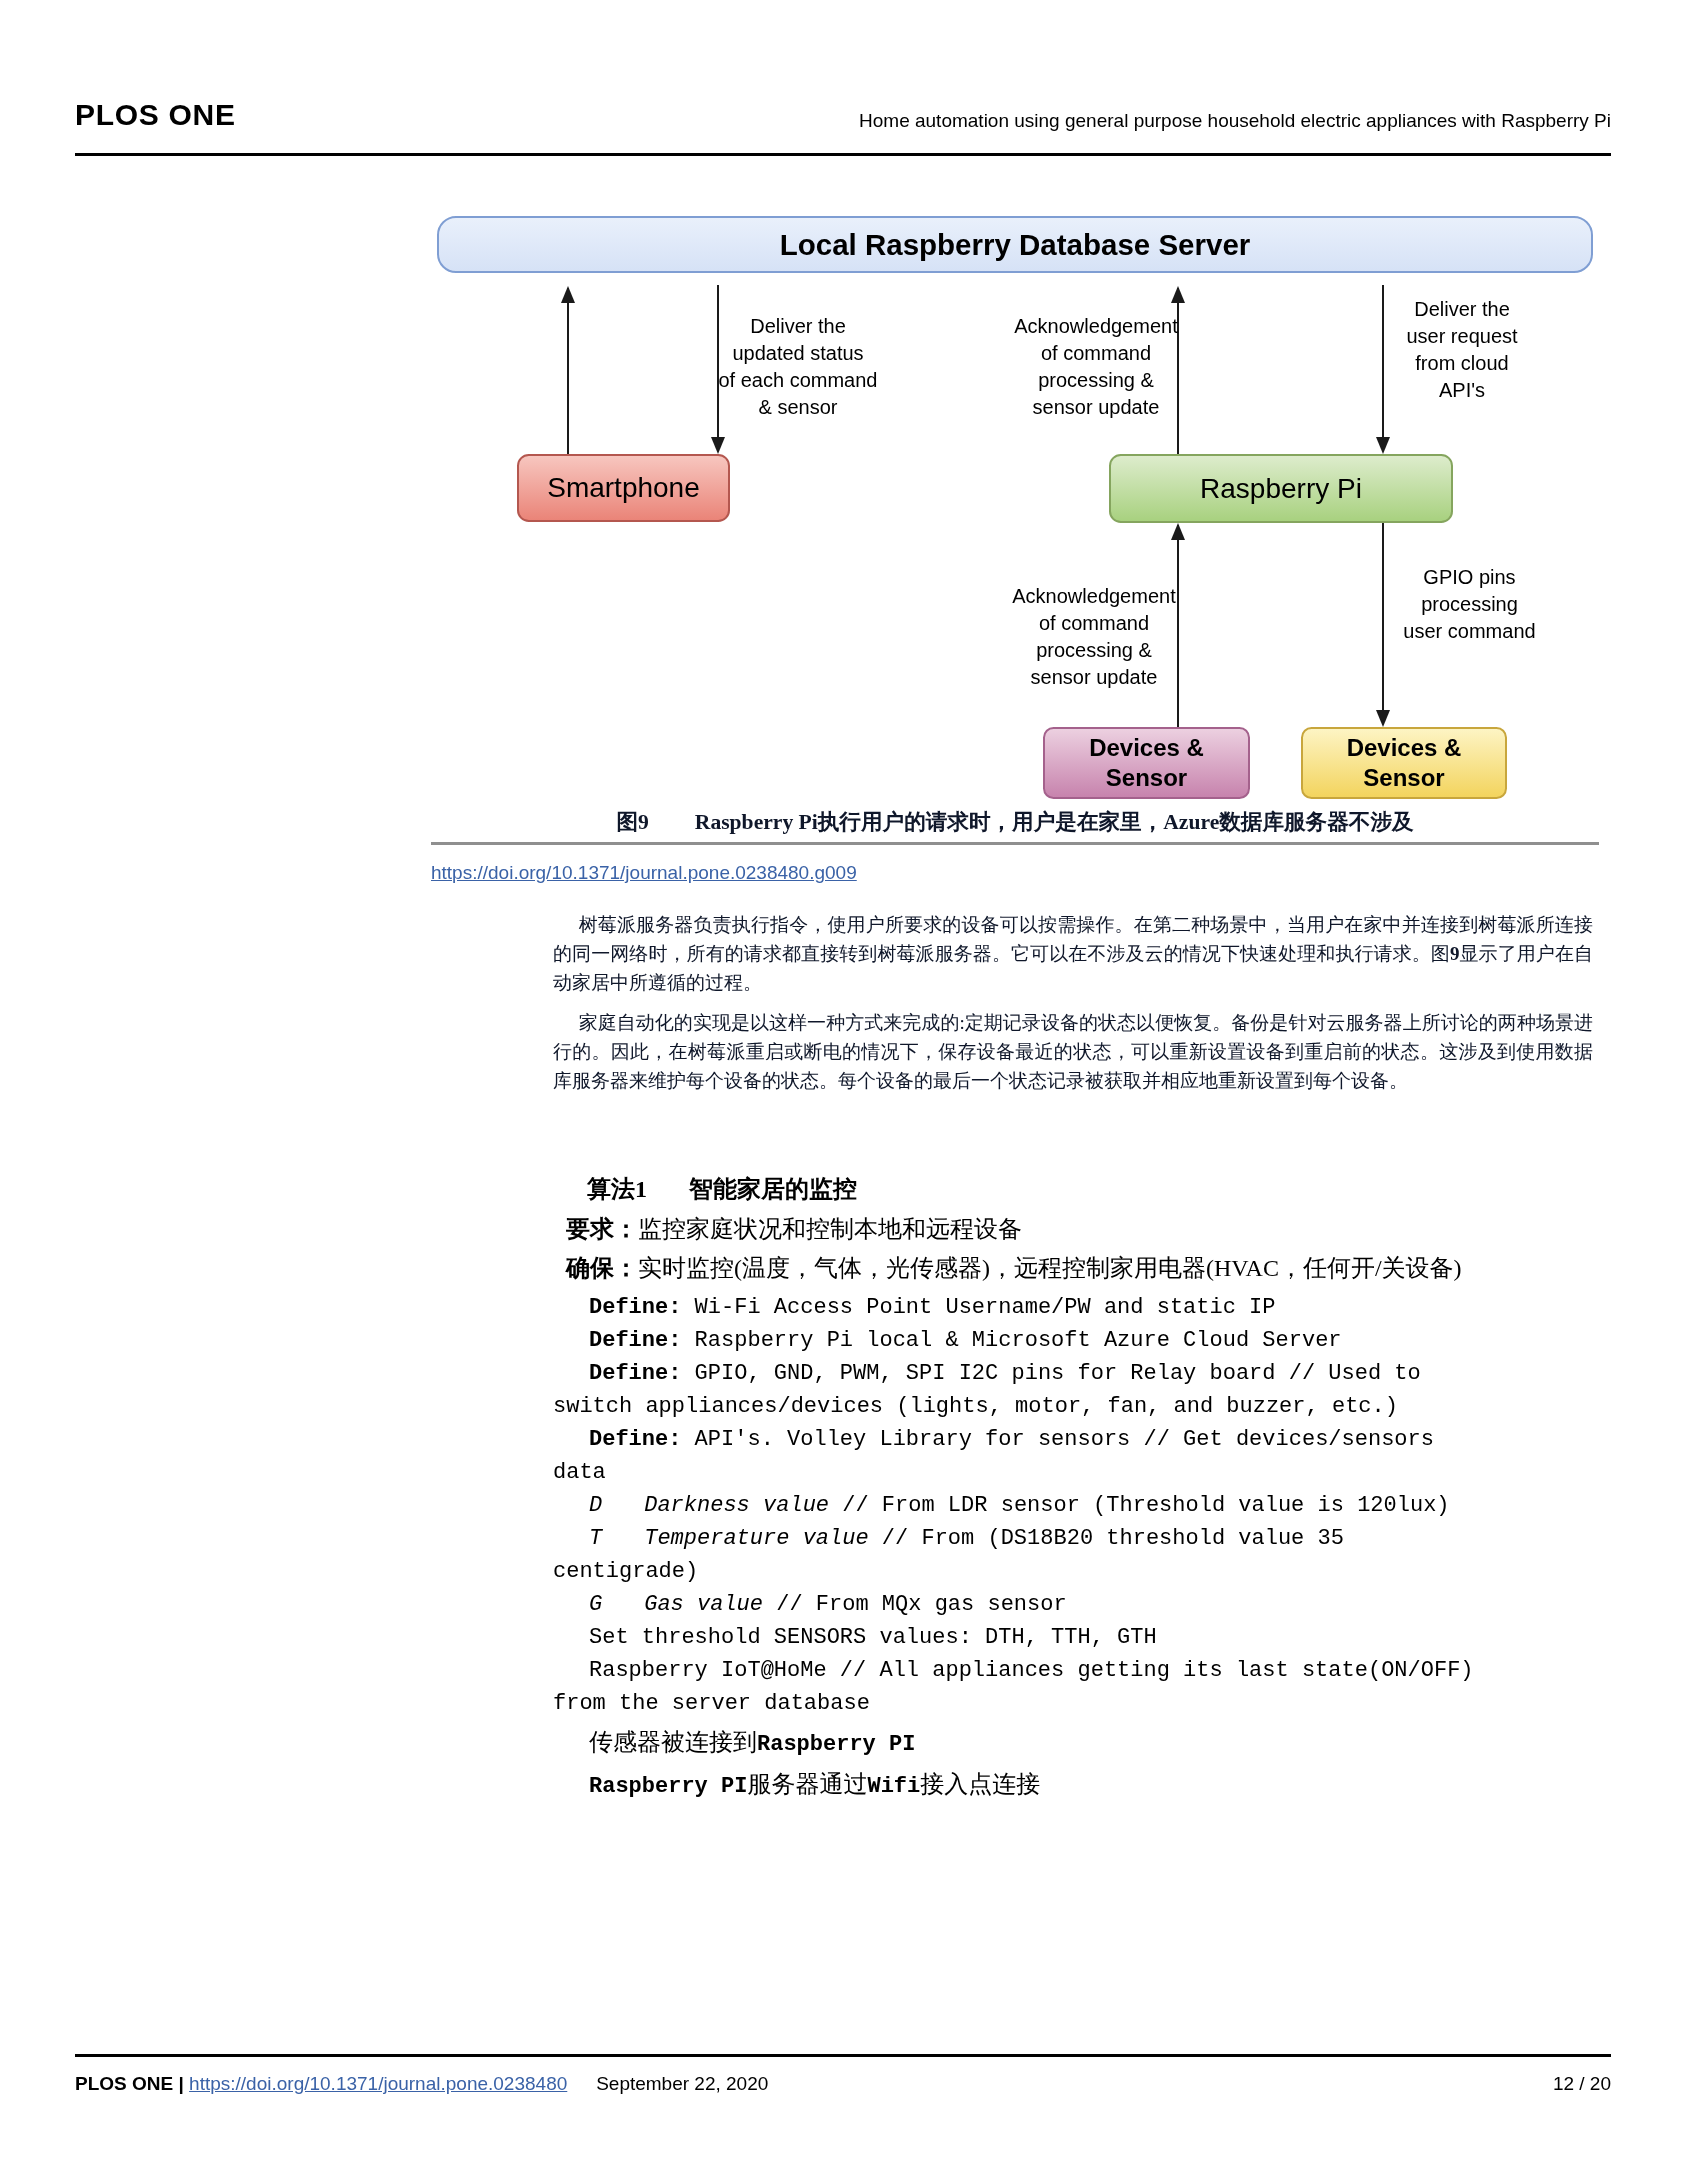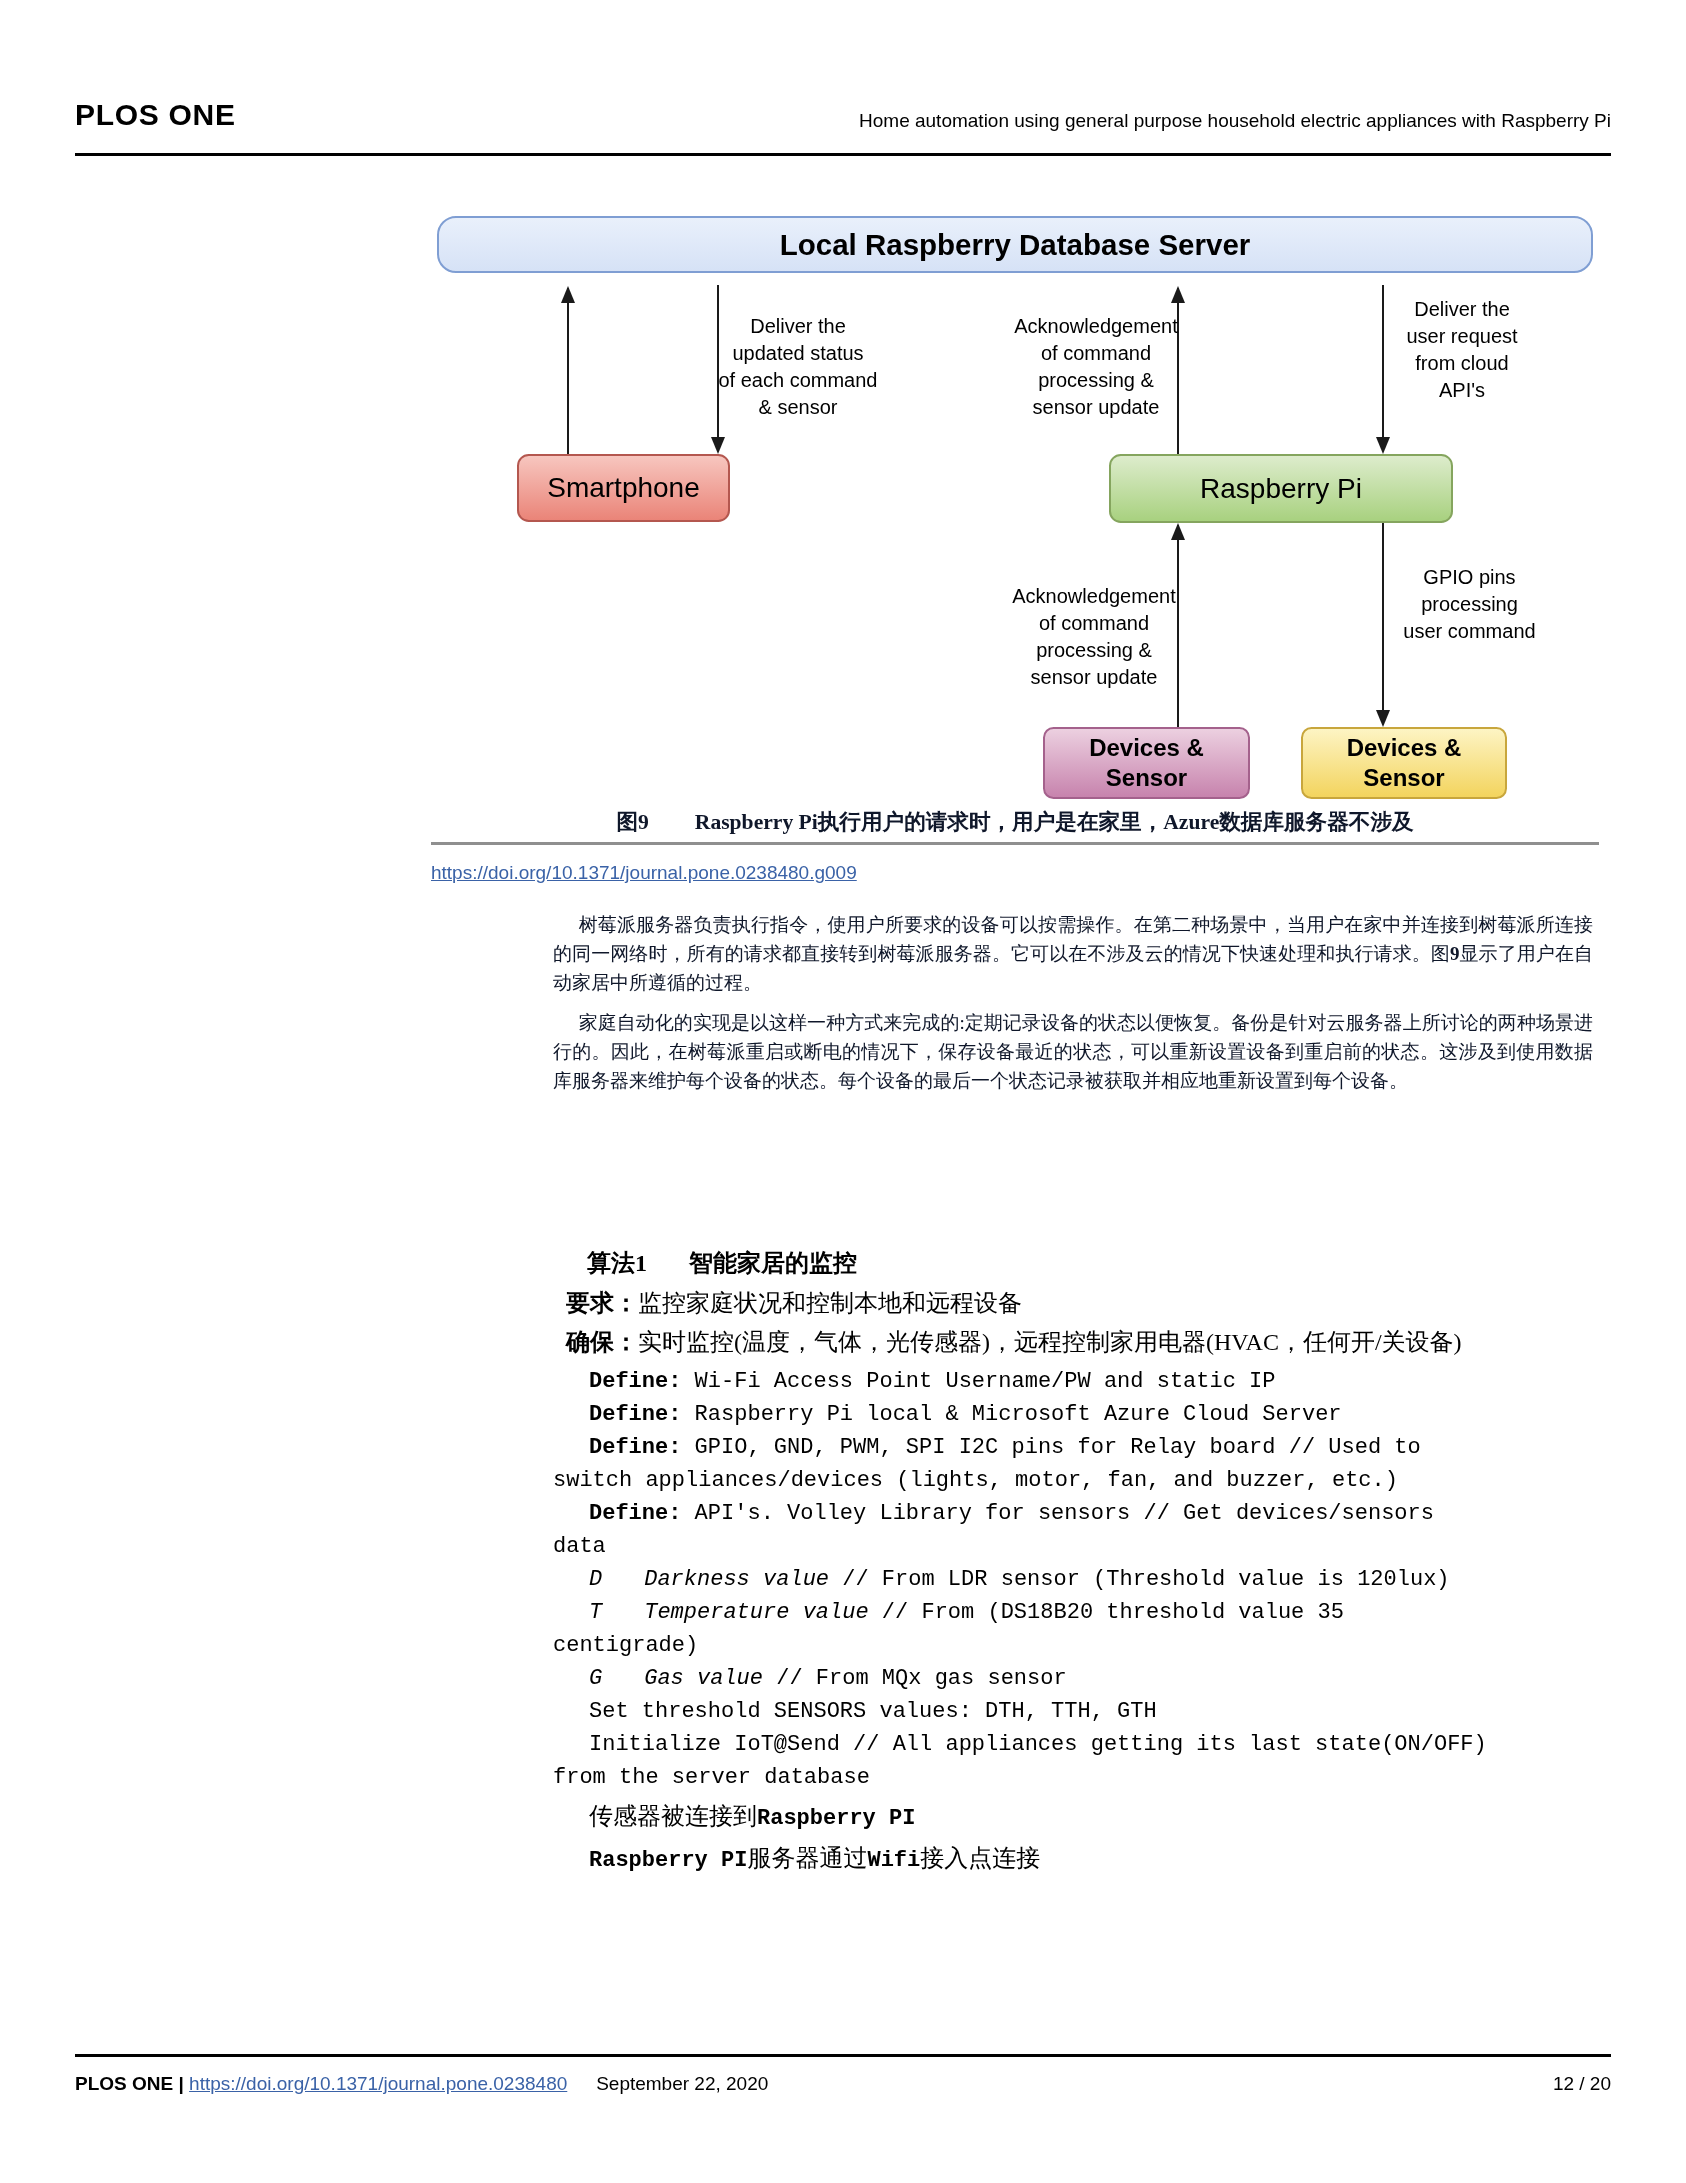--- a/index.html
+++ b/index.html
@@ -48,21 +48,21 @@
   .doi-line{left:431px;top:862px;font-size:19px;}
 
   
   .body-text{left:553px;top:910px;width:1040px;font-family:"Liberation Serif",serif;
         font-size:19px;line-height:29px;text-align:justify;color:#0f172a;}
   .body-text p{margin:0;text-indent:1.35em;}
   .body-text p + p{margin-top:10.5px;}
   .figref{font-weight:bold;}
 
   
-  .algo{left:553px;top:1248px;width:1048px;color:#000;}
+  .algo{left:553px;top:1174px;width:1048px;color:#000;}
   .algo-line{line-height:31px;white-space:nowrap;}
   .serif{font-family:"Liberation Serif",serif;font-size:24px;}
   .serif-b{font-family:"Liberation Serif",serif;font-size:24px;font-weight:bold;}
   .mono{font-family:"Liberation Mono","DejaVu Sans Mono",monospace;font-size:22px;}
   .mono-b{font-family:"Liberation Mono","DejaVu Sans Mono",monospace;font-size:22px;font-weight:bold;}
   .mono-i{font-family:"Liberation Mono","DejaVu Sans Mono",monospace;font-size:22px;font-style:italic;}
   .ind1{margin-left:36px;}
   .ind-head{margin-left:34px;margin-bottom:5.2px;}
   .ind-req{margin-left:13px;margin-bottom:3.9px;}
   .vgap{display:inline-block;width:42px;}
@@ -161,21 +161,21 @@
     <div class="algo-line ind1"><span class="mono-b">Define:</span><span class="mono"> Raspberry Pi local &amp; Microsoft Azure Cloud Server</span></div>
     <div class="algo-line ind1"><span class="mono-b">Define:</span><span class="mono"> GPIO, GND, PWM, SPI I2C pins for Relay board // Used to</span></div>
     <div class="algo-line"><span class="mono">switch appliances/devices (lights, motor, fan, and buzzer, etc.)</span></div>
     <div class="algo-line ind1"><span class="mono-b">Define:</span><span class="mono"> API's. Volley Library for sensors // Get devices/sensors</span></div>
     <div class="algo-line"><span class="mono">data</span></div>
     <div class="algo-line ind1"><span class="mono-i">D</span><span class="vgap"></span><span class="mono-i">Darkness value</span><span class="mono"> // From LDR sensor (Threshold value is 120lux)</span></div>
     <div class="algo-line ind1"><span class="mono-i">T</span><span class="vgap"></span><span class="mono-i">Temperature value</span><span class="mono"> // From (DS18B20 threshold value 35</span></div>
     <div class="algo-line"><span class="mono">centigrade)</span></div>
     <div class="algo-line ind1"><span class="mono-i">G</span><span class="vgap"></span><span class="mono-i">Gas value</span><span class="mono"> // From MQx gas sensor</span></div>
     <div class="algo-line ind1"><span class="mono">Set threshold SENSORS values: DTH, TTH, GTH</span></div>
-    <div class="algo-line ind1"><span class="mono">Initialize IoT@Send // All appliances getting its last state(ON/OFF)</span></div>
+    <div class="algo-line ind1"><span class="mono">Raspberry IoT@HoMe // All appliances getting its last state(ON/OFF)</span></div>
     <div class="algo-line"><span class="mono">from the server database</span></div>
     <div class="algo-line ind1 mt8"><span class="serif">传感器被连接到</span><span class="mono-b">Raspberry PI</span></div>
     <div class="algo-line ind1 mt8"><span class="mono-b">Raspberry PI</span><span class="serif">服务器通过</span><span class="mono-b">Wifi</span><span class="serif">接入点连接</span></div>
   </div>
 
   <div class="abs rule footer-rule"></div>
   <div class="abs footer-row">
     <div class="footer-left">
       <span class="bold">PLOS ONE</span>
       <span class="bold">|</span>

